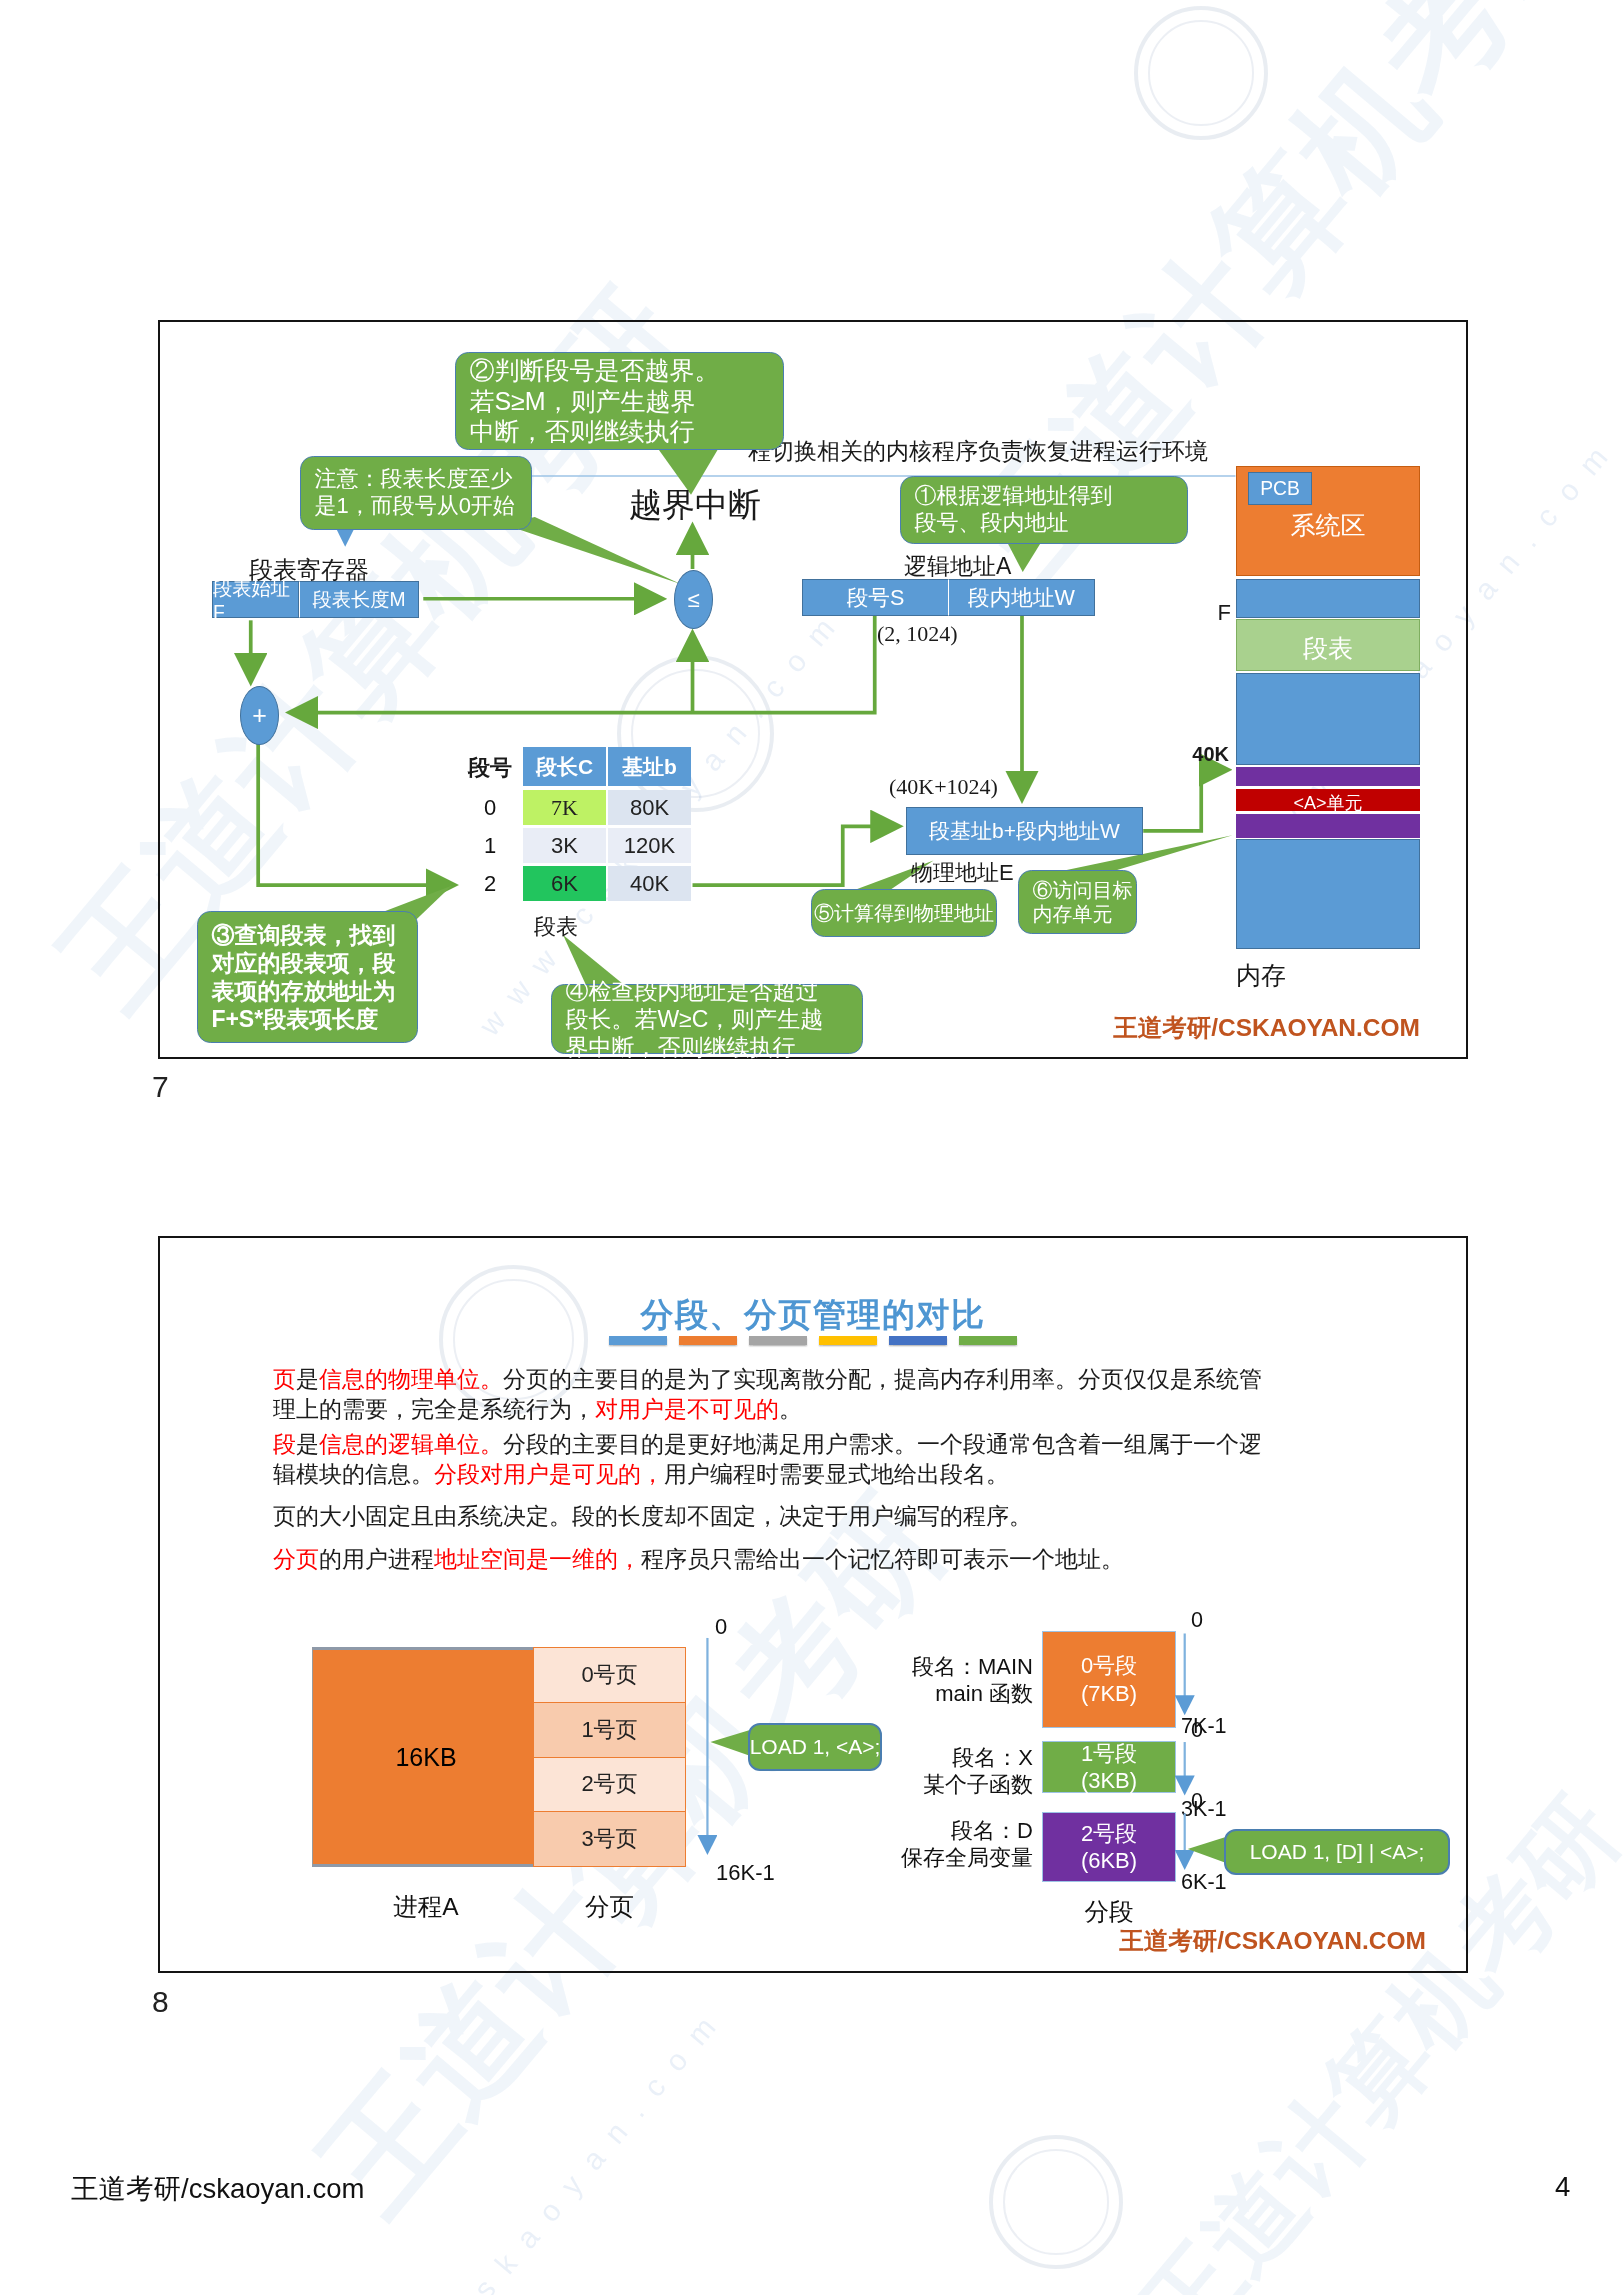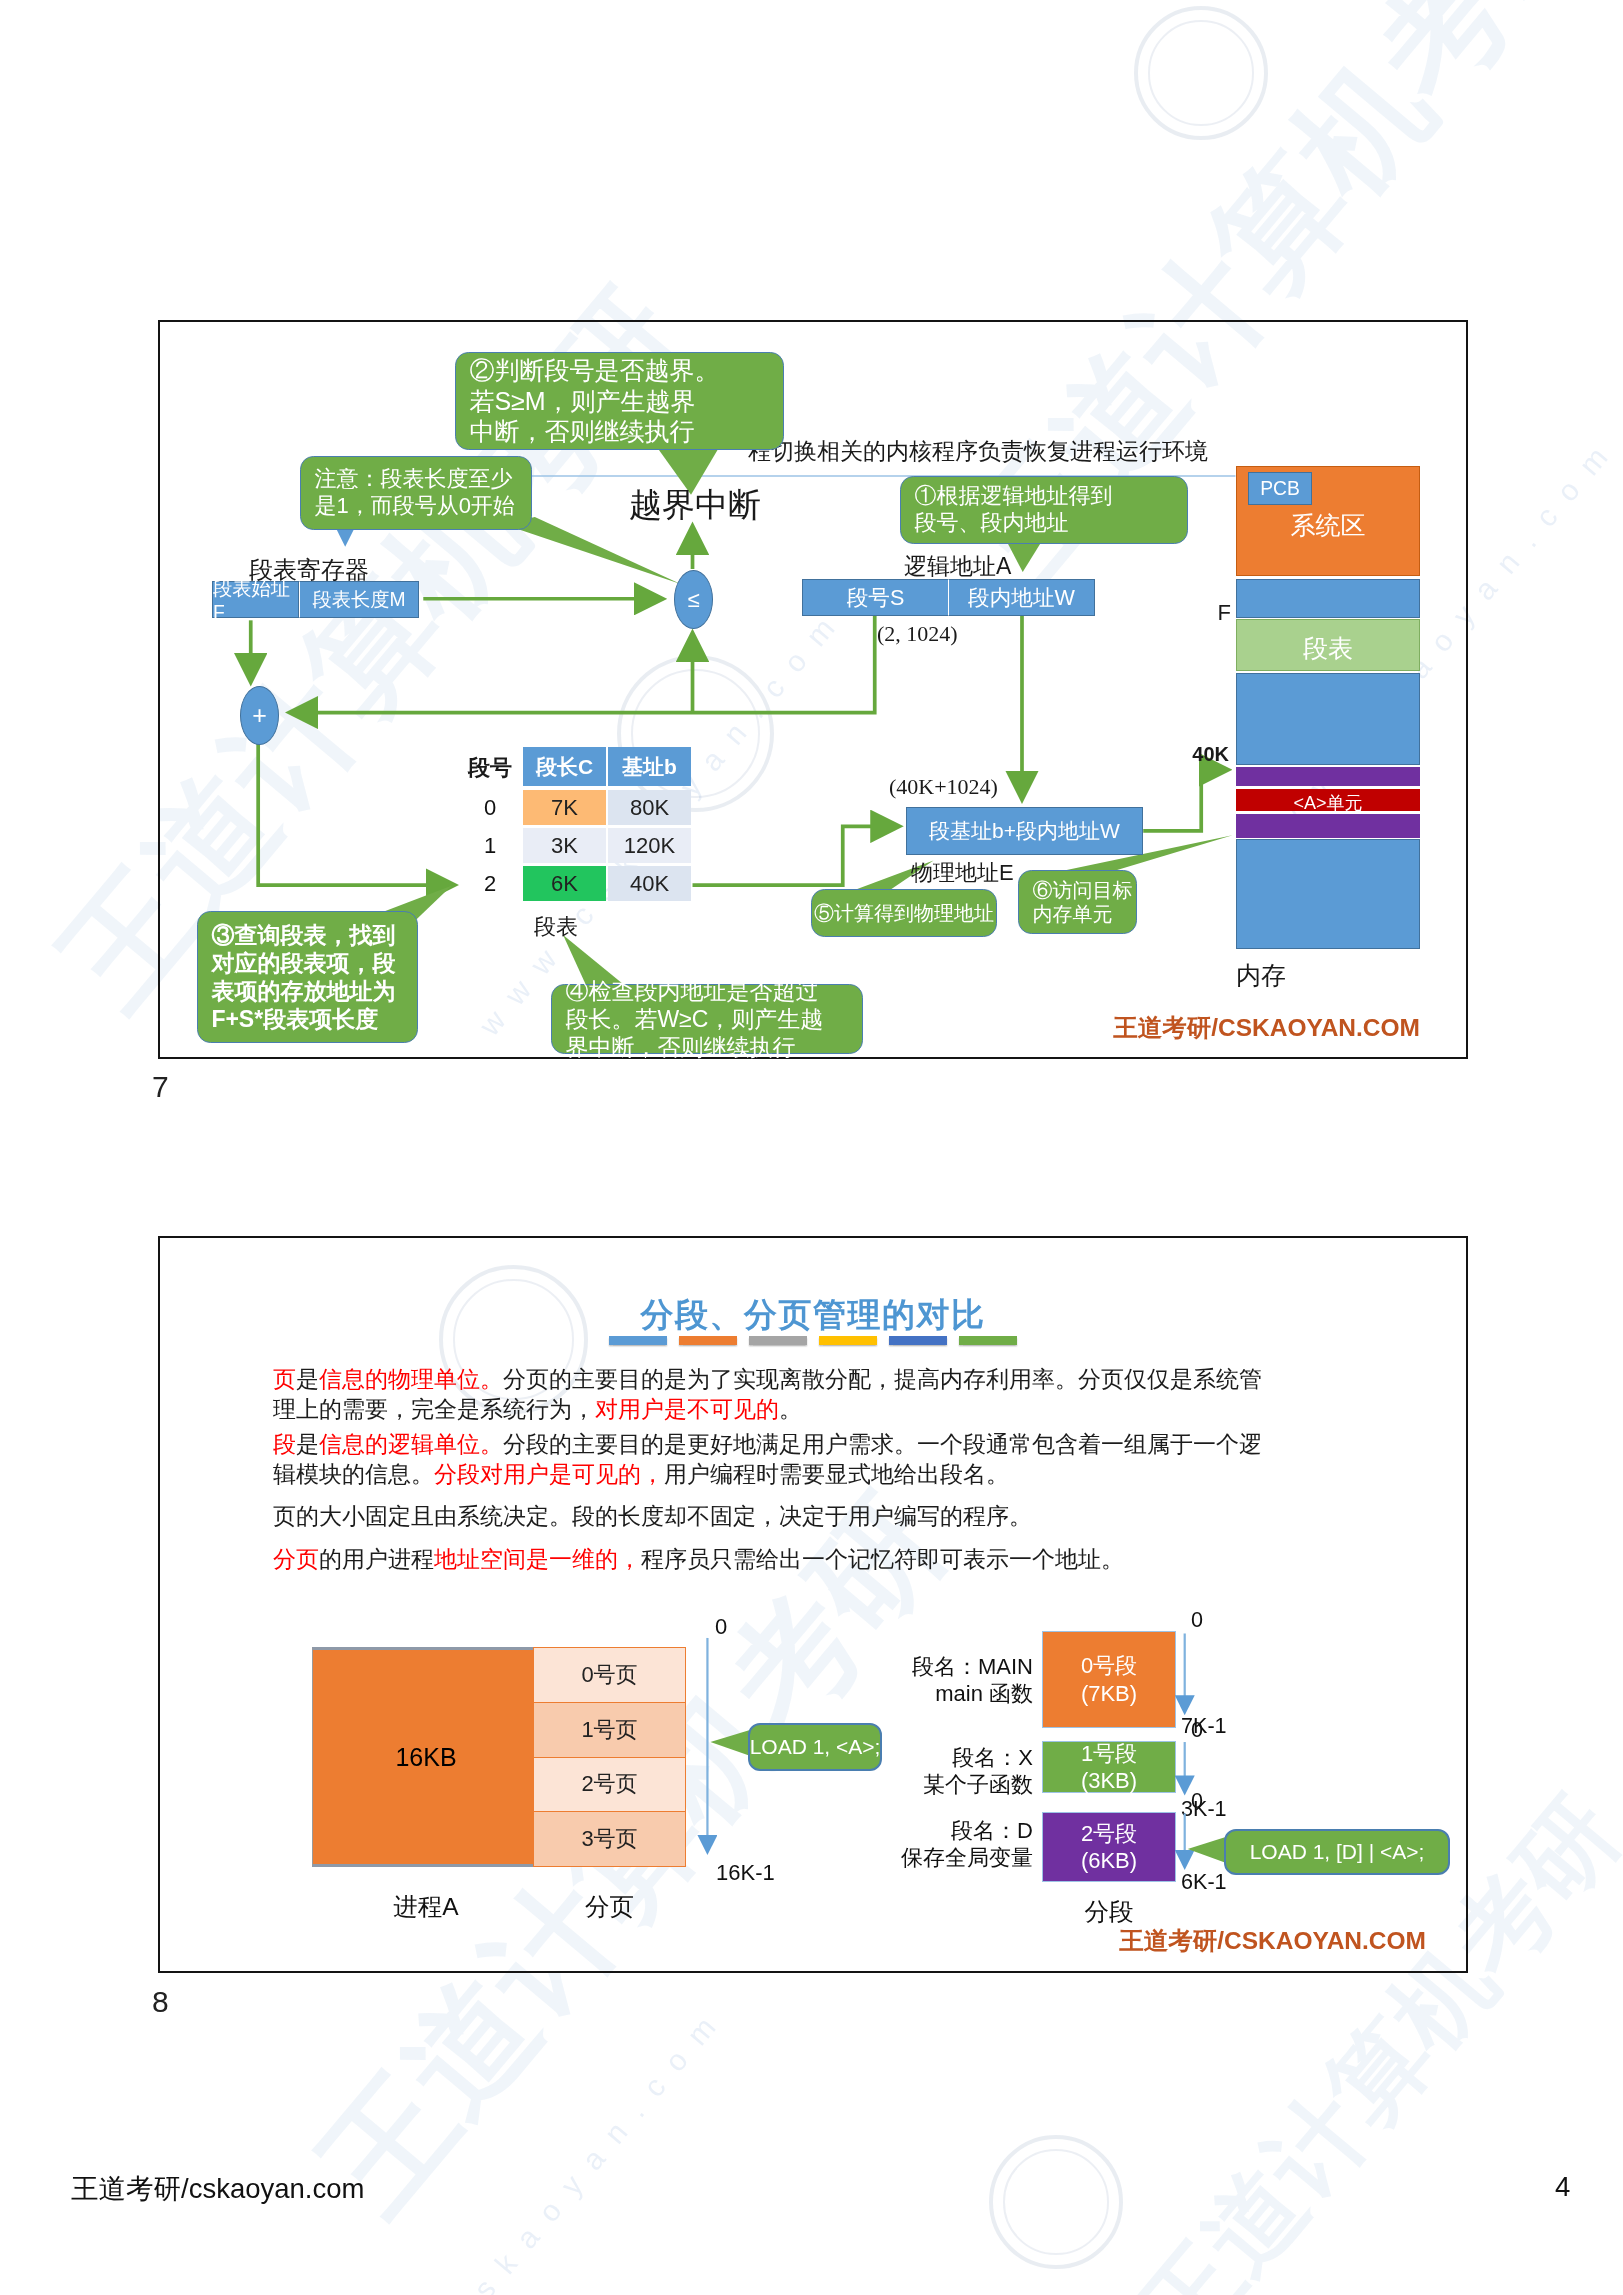--- a/index.html
+++ b/index.html
@@ -188,21 +188,21 @@
     <div class="lbl" style="left:744px;top:229px;font-size:23px;">逻辑地址A</div>
     <div class="bluebox" style="left:642px;top:257px;width:147px;height:37px;font-size:21.6px;">段号S</div>
     <div class="bluebox" style="left:788px;top:257px;width:147px;height:37px;font-size:21.6px;border-left:1.5px solid #fff;">段内地址W</div>
     <div class="lbl ctr" style="left:717px;top:299px;width:149px;font-size:22px;">(2, 1024)</div>
 
     <div class="lbl" style="left:303px;top:431px;width:54px;font-size:22px;font-weight:bold;text-align:center;">段号</div>
     <div class="thead" style="left:363px;top:425px;width:83px;height:39px;">段长C</div>
     <div class="thead" style="left:448px;top:425px;width:83px;height:39px;">基址b</div>
     <div id="t7-rows">
         <div class="tnum" style="left: 303px; top: 468px; width: 54px; height: 35px;">0</div>
-        <div class="tcell" style="left: 363px; top: 468px; width: 83px; height: 35px; background: #fdba74;">7K</div>
+        <div class="tcell" style="left: 363px; top: 468px; width: 83px; height: 35px; background: #bef264; font-family: Liberation Serif, serif;">7K</div>
         <div class="tcell" style="left: 448px; top: 468px; width: 83px; height: 35px; background: rgb(220, 228, 240);">80K</div>
         <div class="tnum" style="left: 303px; top: 506px; width: 54px; height: 35px;">1</div>
         <div class="tcell" style="left: 363px; top: 506px; width: 83px; height: 35px; background: rgb(233, 237, 246);">3K</div>
         <div class="tcell" style="left: 448px; top: 506px; width: 83px; height: 35px; background: rgb(233, 237, 246);">120K</div>
         <div class="tnum" style="left: 303px; top: 544px; width: 54px; height: 35px;">2</div>
         <div class="tcell" style="left: 363px; top: 544px; width: 83px; height: 35px; background: #22c55e;">6K</div>
         <div class="tcell" style="left: 448px; top: 544px; width: 83px; height: 35px; background: rgb(220, 228, 240);">40K</div>
       </div>
     <div class="lbl" style="left:374px;top:590px;font-size:22px;">段表</div>
 

